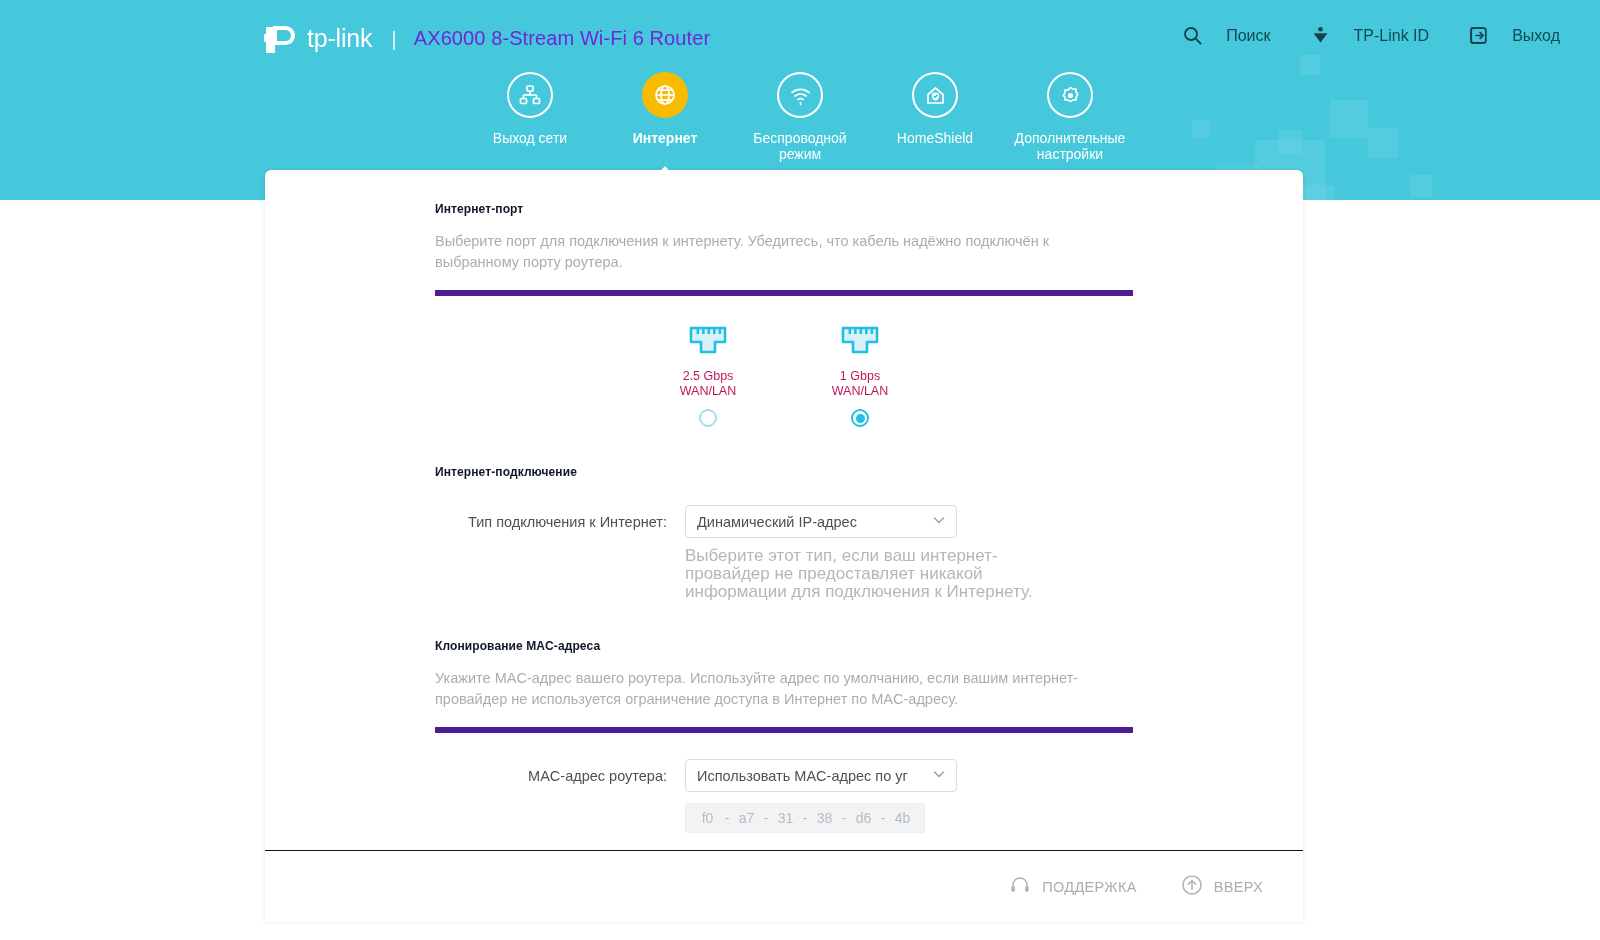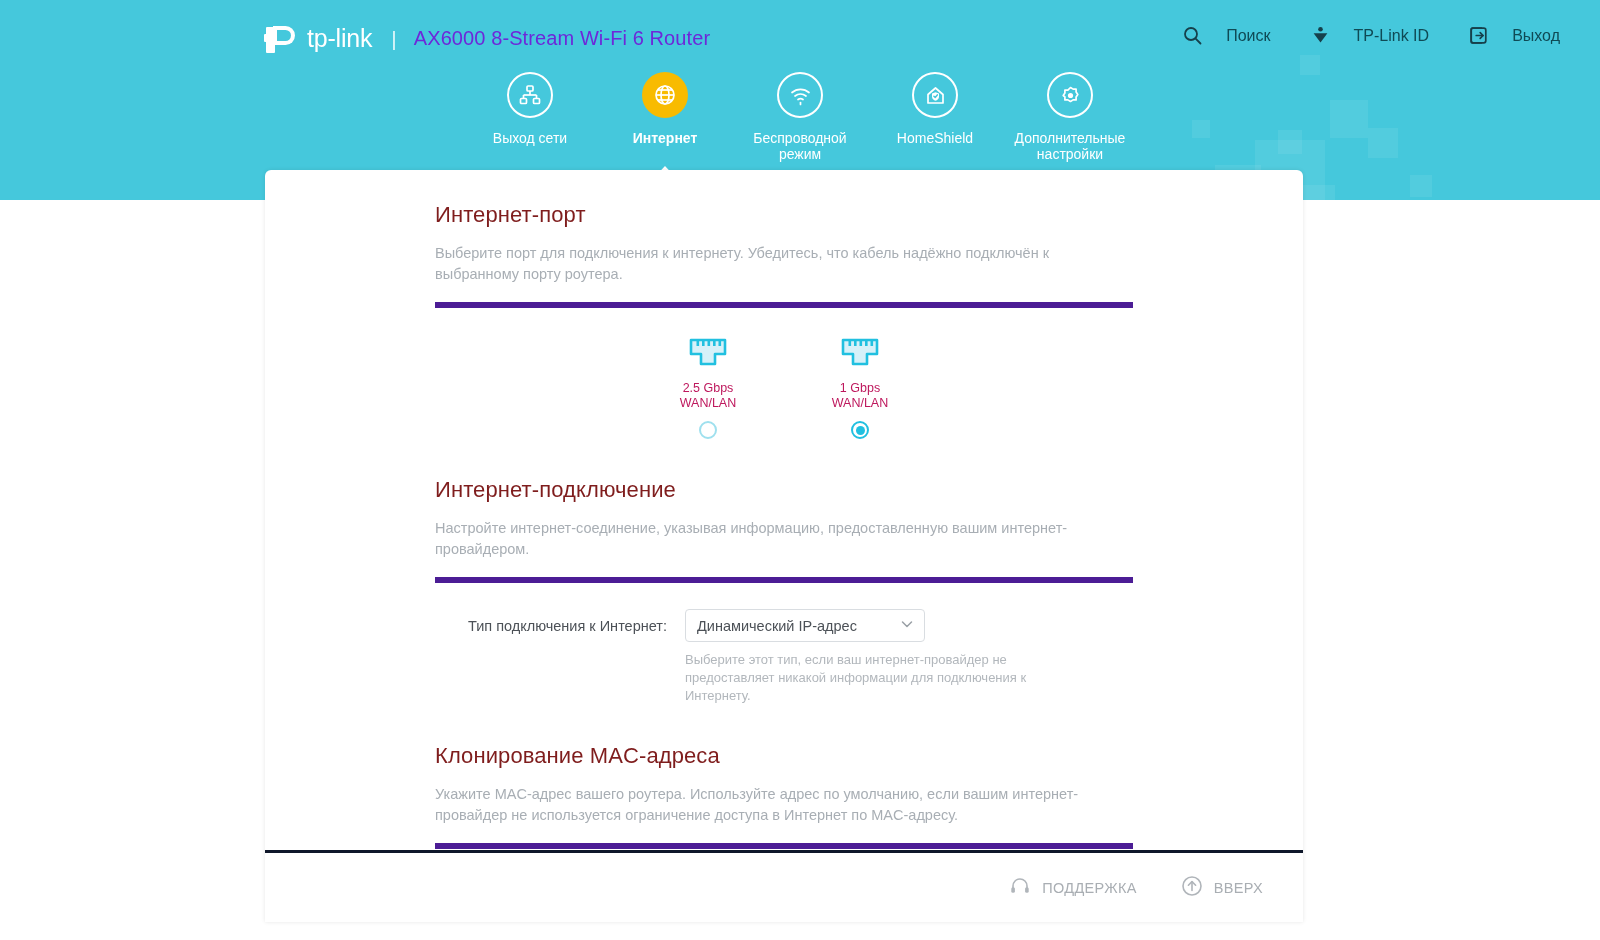--- a/index.html
+++ b/index.html
@@ -198,23 +198,23 @@
     border-radius: 6px 6px 0 0;
     box-shadow: 0 0 4px rgba(0, 0, 0, 0.10);
     z-index: 5;
     overflow: hidden;
   }
   .card-body {
     padding: 32px 170px 0 170px;
   }
 
   .sec-title {
-    font-size: 22px;
-    font-weight: normal;
-    color: #7f1d1d;
+    font-size: 12px;
+    font-weight: bold;
+    color: #0f172a;
     letter-spacing: 0.1px;
   }
   .sec-desc {
     margin-top: 15px;
     font-size: 14.5px;
     color: #a8aeb4;
     line-height: 21px;
     padding-bottom: 17px;
     border-bottom: 6px solid #4c1d95;
   }
@@ -273,21 +273,21 @@
     text-align: right;
     padding-right: 18px;
     padding-top: 8px;
     font-size: 14.5px;
     color: #4c5157;
     line-height: 18px;
   }
   .row-field { flex: 1 1 auto; }
 
   .select {
-    width: 240px;
+    width: 272px;
     height: 33px;
     border: 1px solid #d9dde1;
     border-radius: 4px;
     background: #ffffff;
     display: flex;
     align-items: center;
     justify-content: space-between;
     padding: 0 9px 0 11px;
     font-size: 14.5px;
     color: #4c5157;
@@ -298,21 +298,21 @@
   .select span.val {
     overflow: hidden;
     text-overflow: clip;
     white-space: nowrap;
   }
   .chev { flex: 0 0 auto; margin-left: 6px; }
 
   .field-help {
     margin-top: 9px;
     width: 375px;
-    font-size: 13px;
+    font-size: 17px;
     color: #b2b7bc;
     line-height: 18px;
   }
 
   .mac-box {
     margin-top: 11px;
     width: 240px;
     height: 30px;
     background: #f2f3f4;
     border: 1px solid #eceef0;
@@ -327,21 +327,21 @@
   .mac-box .oct { width: 26px; text-align: center; }
   .mac-box .dash { width: 13px; text-align: center; }
 
   
   .card-footer {
     position: absolute;
     left: 0;
     right: 0;
     bottom: 0;
     height: 72px;
-    border-top: 3px solid #0f172a;
+    border-top: 1px solid #0f172a;
     display: flex;
     align-items: center;
     justify-content: flex-end;
     padding-right: 40px;
     gap: 44px;
     background: #ffffff;
   }
   .fbtn {
     display: flex;
     align-items: center;
@@ -532,21 +532,20 @@
             <span>WAN/LAN</span>
           </span>
           <span class="radio on"></span>
         </div>
 
       </div>
     </div>
 
     <div class="sec-gap">
       <div class="sec-title">Интернет-подключение</div>
-      <div class="sec-desc">Настройте интернет-соединение, указывая информацию, предоставленную вашим интернет-провайдером.</div>
 
       <div class="row">
         <div class="row-label">Тип подключения к Интернет:</div>
         <div class="row-field">
           <div class="select">
             <span class="val">Динамический IP-адрес</span>
             <span class="chev">
               <svg width="16" height="16" viewBox="0 0 16 16" fill="none" stroke="#9aa0a6" stroke-width="1.5" stroke-linecap="round" stroke-linejoin="round">
                 <polyline points="3.5,6 8,10.5 12.5,6"></polyline>
               </svg>

